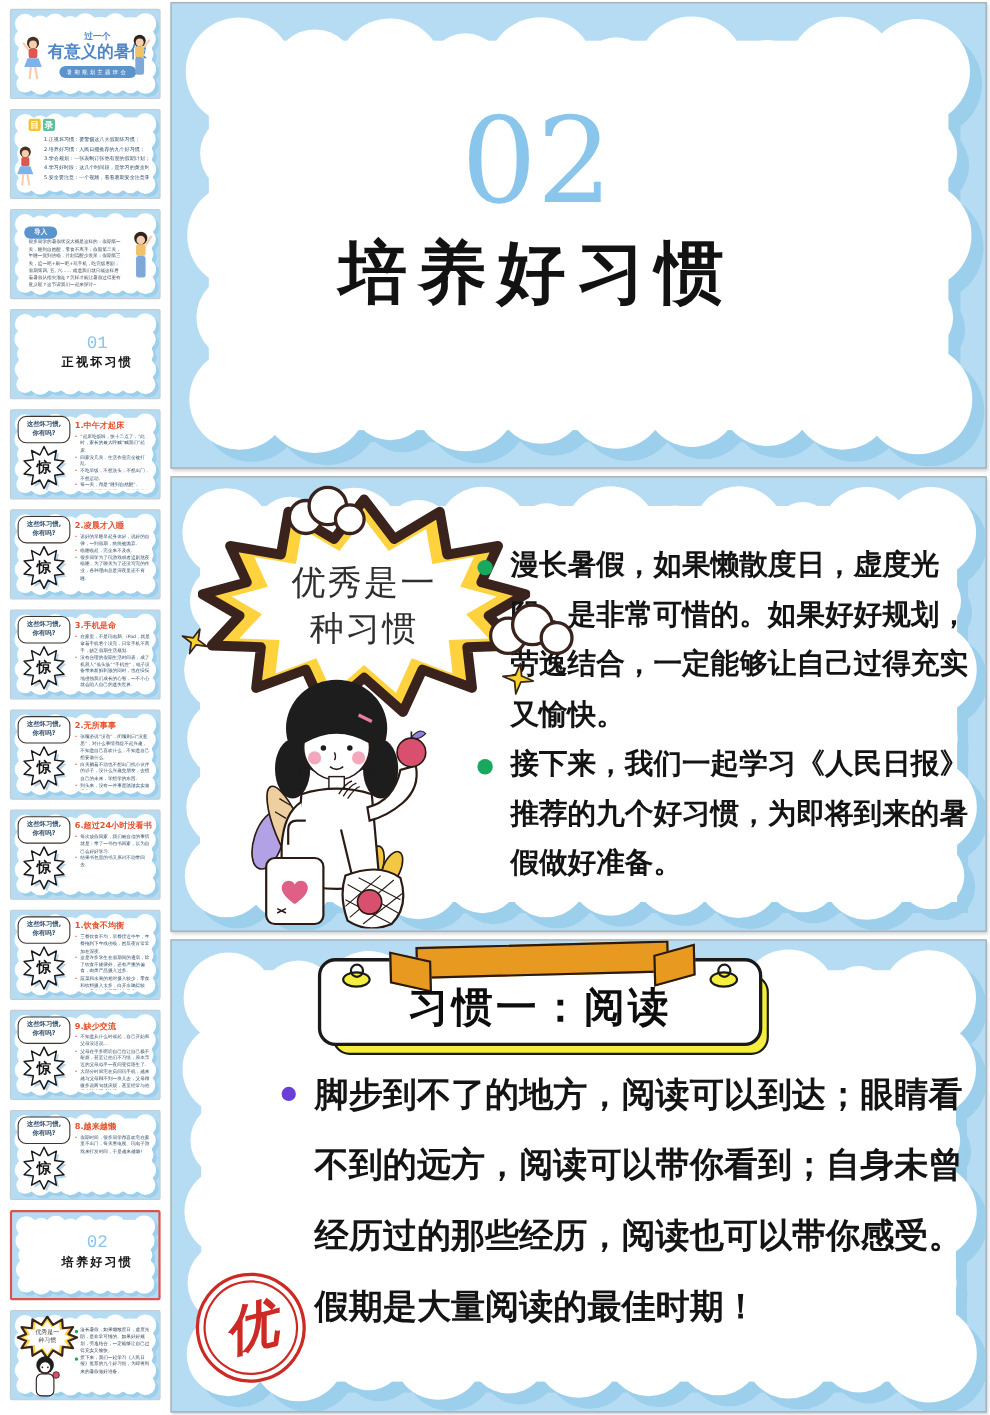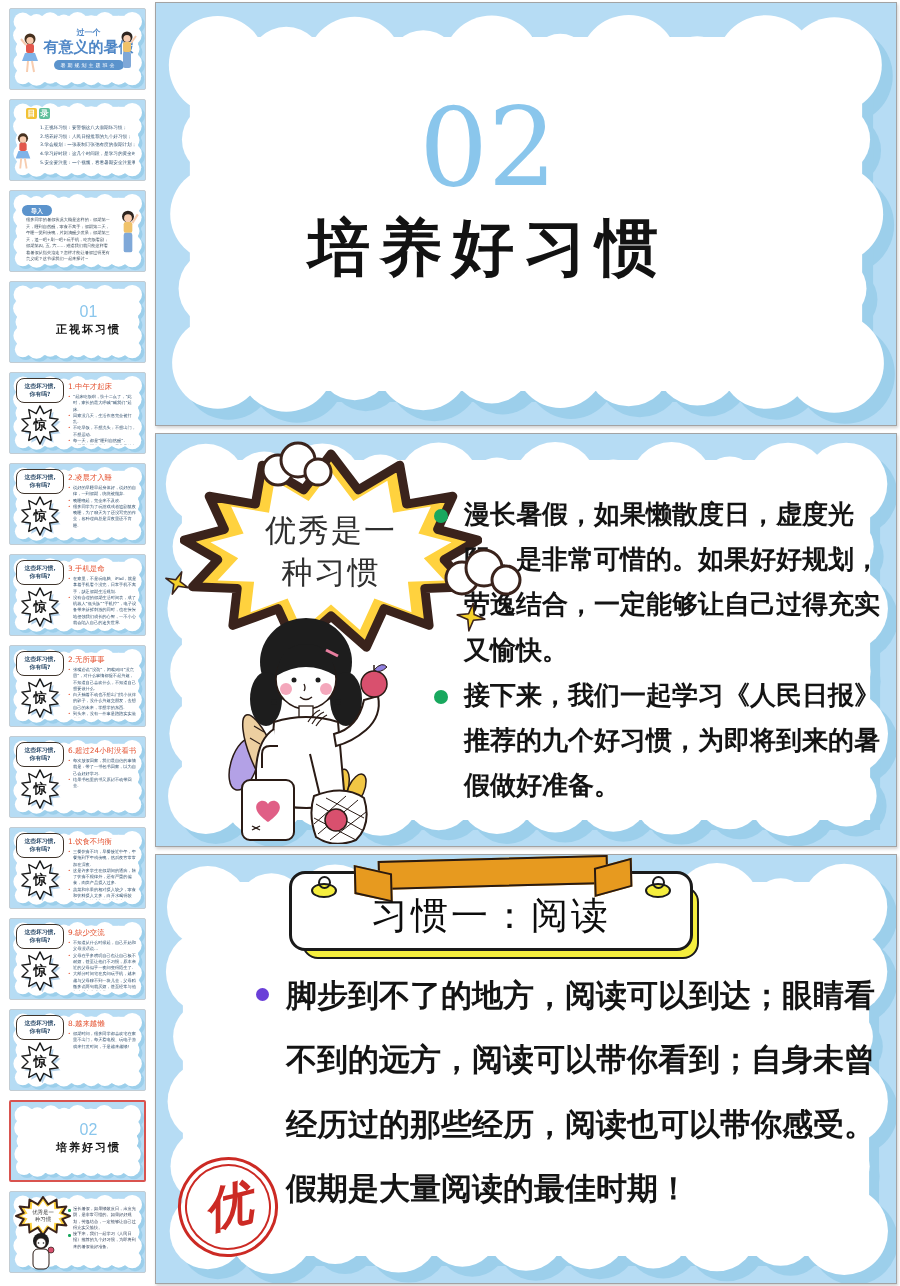--- a/index.html
+++ b/index.html
@@ -10,21 +10,21 @@
   }
   
   .sidebar{width:152px;flex:none;box-sizing:border-box;padding:8px 6px 0 9px;
     display:flex;flex-direction:column;gap:9px;background:#fff;}
   .thumb{position:relative;flex:none;width:137px;height:82px;background:#b6dcf4;
     border:1px solid #c2ccd3;box-sizing:border-box;overflow:hidden;border-radius:2px;}
   .thumb.selected{border:2px solid #d9534f;}
   .tcloud,.scloud{position:absolute;inset:0;width:100%;height:100%;}
   .tc{position:absolute;z-index:2;}
   .tcenter{left:0;right:0;display:flex;flex-direction:column;align-items:center;text-align:center;margin-left:22px;}
-  .t-big-num{font-family:Liberation Sans, sans-serif;font-size:16px;color:#8ac6ec;line-height:1;}
+  .t-big-num{font-family:Liberation Mono, monospace;font-size:16px;color:#8ac6ec;line-height:1;}
   .t-sec-title{font-size:11px;font-weight:800;letter-spacing:2px;color:#161616;margin-top:2px;}
   .t-title1{font-size:8px;font-weight:800;color:#4e86c6;}
   .t-title2{font-size:15px;font-weight:800;color:#4e86c6;}
   .t-ribbon{margin-top:3px;background:#5b93cc;color:#fff;font-size:5px;letter-spacing:2px;
     padding:2px 7px;border-radius:7px;}
   .t-toc-head{display:flex;gap:2px;}
   .t-tile{width:11px;height:11px;border-radius:2px;color:#fff;font-size:8px;font-weight:700;
     display:flex;align-items:center;justify-content:center;}
   .t-tile.y{background:#f2c235;} .t-tile.g{background:#5fbf9a;}
   .t-toc-list{position:absolute;left:30px;right:10px;top:24px;z-index:2;}
@@ -32,21 +32,21 @@
   .t-badge{background:#5b93cc;color:#fff;font-size:6px;font-weight:700;padding:2px 9px;border-radius:8px;}
   .t-paragraph{position:absolute;left:16px;right:34px;top:26px;z-index:2;
     font-size:4.2px;line-height:1.55;color:#3a4a5a;max-height:48px;overflow:hidden;}
   .t-bubble{position:absolute;left:6px;top:5px;width:46px;height:23px;z-index:3;background:#fff;
     border:1px solid #40352c;border-radius:8px;display:flex;flex-direction:column;align-items:center;
     justify-content:center;line-height:1.25;}
   .t-bubble div{font-size:5.8px;font-weight:800;color:#2e4d6b;white-space:nowrap;}
   .t-burst{position:absolute;left:9px;top:31px;width:42px;height:42px;z-index:3;}
   .t-burst .jing{position:absolute;inset:0;display:flex;align-items:center;justify-content:center;
     font-size:13px;font-weight:800;color:#111;}
-  .t-h-title{position:absolute;left:58px;top:9px;z-index:2;font-size:7.4px;font-weight:400;color:#e4502e;white-space:nowrap;}
+  .t-h-title{position:absolute;left:58px;top:9px;z-index:2;font-size:7.4px;font-weight:700;color:#e4502e;white-space:nowrap;}
   .t-h-lines{position:absolute;left:58px;right:8px;top:21px;bottom:8px;z-index:2;overflow:hidden;}
   .hl{font-size:4.2px;line-height:1.5;color:#2e4d6b;position:relative;padding-left:5px;}
   .hl::before{content:'•';position:absolute;left:0;color:#e4502e;}
   .mini-bubble{position:absolute;left:5px;top:4px;width:56px;height:40px;z-index:3;}
   .mini-bubble .mbt{position:absolute;inset:0;display:flex;flex-direction:column;align-items:center;
     justify-content:center;font-family:"DejaVu Serif","Liberation Serif",serif;
     font-size:5.4px;line-height:1.3;color:#3a3a3a;}
   .t-mini-lines{position:absolute;left:58px;right:7px;top:14px;z-index:2;max-height:60px;overflow:hidden;}
   .mll{font-size:4.2px;line-height:1.5;color:#33425a;position:relative;padding-left:5px;}
   .mll::before{content:'';position:absolute;left:0;top:3px;width:2.5px;height:2.5px;background:#18a85e;border-radius:50%;}
@@ -78,21 +78,21 @@
   .s3-ribbon{position:absolute;left:22%;top:-13px;width:56%;height:25px;background:#e79a1f;
     border:2px solid #2a1a10;transform:rotate(-1.5deg);z-index:4;}
   .s3-ribbon::before,.s3-ribbon::after{content:'';position:absolute;top:6px;width:34px;height:25px;
     background:#e79a1f;border:2px solid #2a1a10;z-index:-1;}
   .s3-ribbon::before{left:-26px;transform:skewY(14deg);}
   .s3-ribbon::after{right:-26px;transform:skewY(-14deg);}
   .s3-pin{position:absolute;top:12px;width:22px;height:11px;background:#f5ee3e;border:2px solid #1a1a1a;border-radius:50%;z-index:5;}
   .s3-pin::before{content:'';position:absolute;left:5px;top:-9px;width:9px;height:9px;border:2px solid #1a1a1a;border-radius:50%;background:transparent;}
   .s3-pin.l{left:22px;} .s3-pin.r{right:22px;}
   .s3-title{position:absolute;inset:0;display:flex;align-items:center;justify-content:center;z-index:5;
-    font-family:"DejaVu Serif","Liberation Serif",serif;font-size:37px;font-weight:400;color:#0d0d0d;letter-spacing:3px;padding-top:10px;}
+    font-family:"DejaVu Serif","Liberation Serif",serif;font-size:37px;font-weight:700;color:#0d0d0d;letter-spacing:3px;padding-top:10px;}
   .s3-bullets{left:96px;top:108px;width:626px;list-style:none;margin:0;padding:0;}
   .s3li{position:relative;padding-left:34px;font-size:31px;font-weight:700;line-height:2.08;color:#141414;}
   .s3li::before{content:'';position:absolute;left:4px;top:25px;width:13px;height:13px;border-radius:50%;background:#6a3fd8;}
   .s3-stamp{left:22px;top:302px;width:94px;height:94px;border:3px solid #cc2a24;border-radius:50%;
     transform:rotate(-8deg);display:flex;align-items:center;justify-content:center;background:rgba(255,255,255,.55);z-index:4;}
   .s3-stamp::before{content:'';position:absolute;inset:4px;border:2px solid #cc2a24;border-radius:50%;}
   .s3-stamp span{font-family:"DejaVu Serif","Liberation Serif",serif;font-size:48px;font-weight:800;
     font-style:italic;color:#cc2a24;transform:rotate(-6deg);}
 </style>
 </head>

